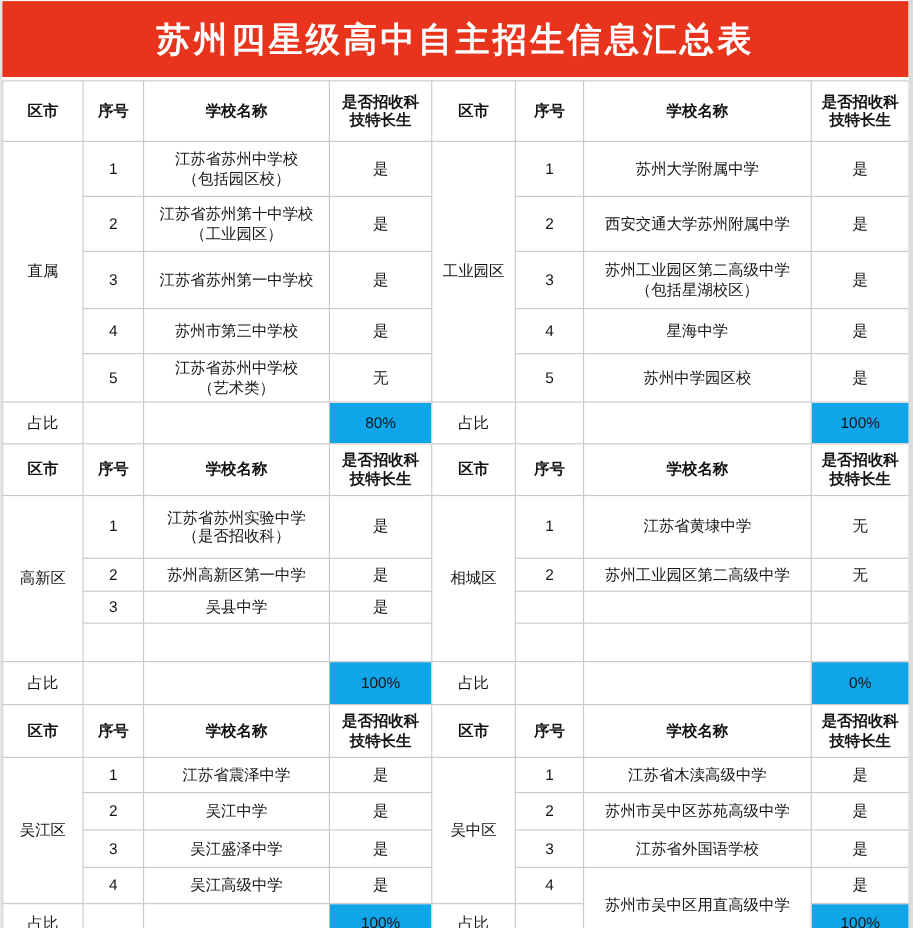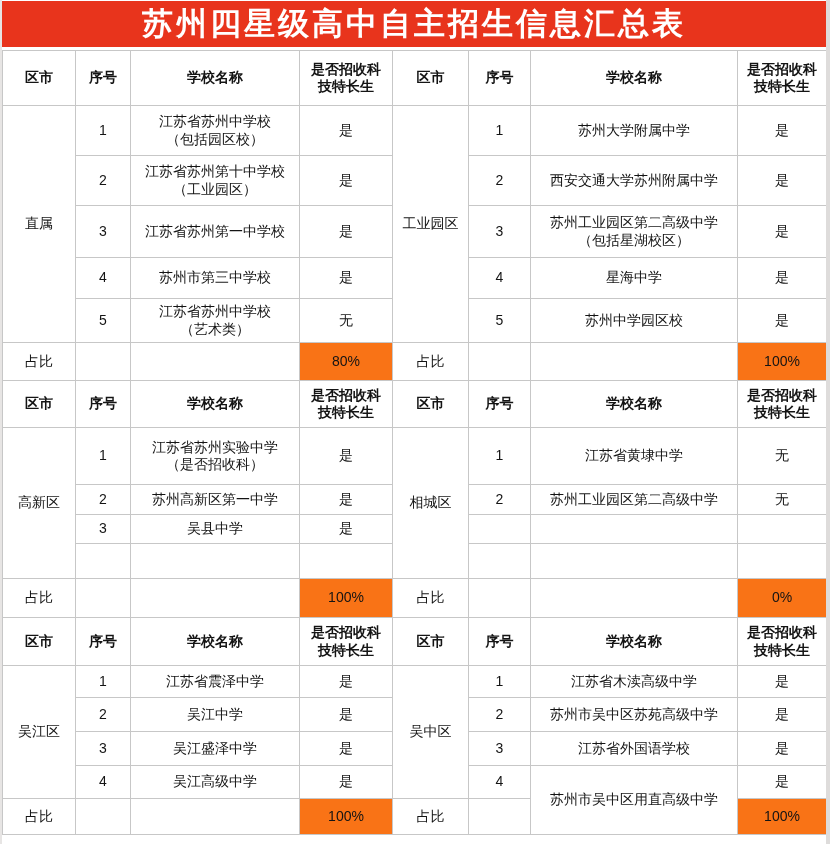--- a/index.html
+++ b/index.html
@@ -6,21 +6,21 @@
   .page {
     width:830px; height:844px;
     box-sizing:border-box;
     background:#ffffff;
     border-left:2px solid #e7e5e4;
     border-right:4px solid #dedcdb;
     font-family:"Liberation Sans", sans-serif;
     overflow:hidden;
   }
   .title-bar {
-    height:46px; margin-top:1px;
+    height:69px; margin-top:1px;
     background:#e8341c;
     color:#ffffff;
     display:flex; align-items:center; justify-content:center;
     font-size:31px; font-weight:bold; letter-spacing:3px;
     font-family:"Liberation Serif","DejaVu Serif",serif;
   }
   table.grid {
     width:824px; margin-top:3px;
     border-collapse:collapse; table-layout:fixed;
   }
@@ -33,21 +33,21 @@
   }
   .head-row td { font-weight:bold; font-size:14px; }
   .pre { white-space:pre-line; }
   .school { white-space:pre-line; }
   .region { font-size:16px; }
   .no { font-size:15px; }
   .tech { font-size:15px; }
   .red { color:#d2442f; }
   .maroon { color:#9c4147; }
   .pct {
-    background:#f97316; color:#ffffff;
+    background:#0ea5e9; color:#ffffff;
     font-size:15px; border-color:#e8341c;
   }
   .ratio-label { font-size:15px; }
 </style>
 </head>
 <body>
 
 <div class="page">
 
   <div class="title-bar">苏州四星级高中自主招生信息汇总表</div>

